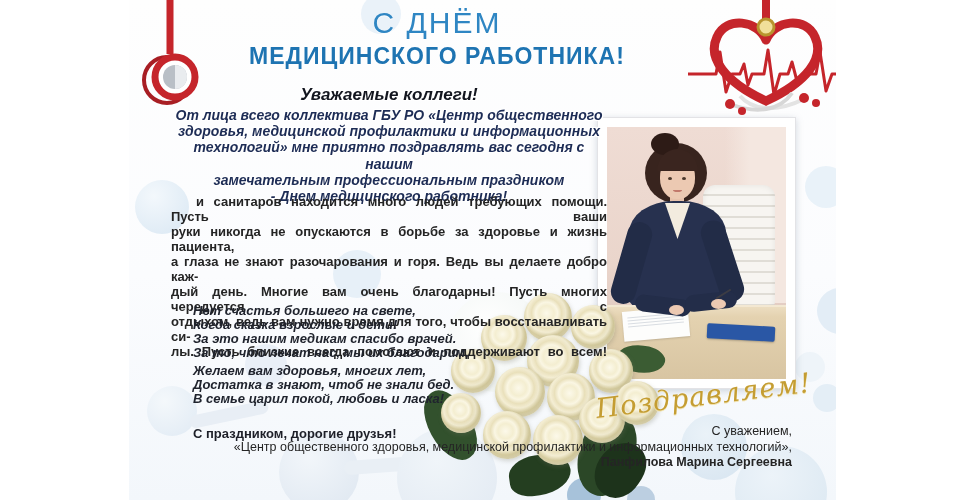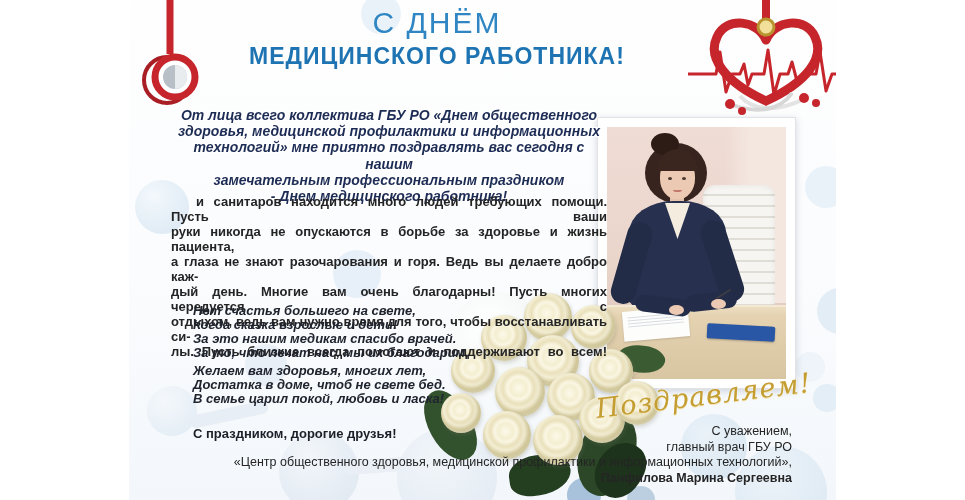--- a/index.html
+++ b/index.html
@@ -154,22 +154,23 @@
       <circle cx="50" cy="104" r="5" fill="#c5252b"></circle>
       <circle cx="62" cy="111" r="4" fill="#c5252b"></circle>
       <polyline points="8,74 30,74 36,74 40,52 46,92 52,74 60,74 64,64 68,85 72,74 84,74 88,50 94,95 100,74 108,74 112,62 118,85 124,74 136,74 140,52 146,91 152,74 170,74" fill="none" stroke="#c5252b" stroke-width="3" stroke-linejoin="round"></polyline>
     </svg>
 
     <div class="title-block">
       <div class="title1">С ДНЁМ</div>
       <div class="title2">МЕДИЦИНСКОГО РАБОТНИКА!</div>
     </div>
 
+    <div class="col salutation" style="position:absolute;">Уважаемые коллеги!</div>
     <div class="col intro" style="position:absolute;">
-        <div class="tline">От лица всего коллектива ГБУ РО «Днем общественного</div>
+        <div class="tline">От лица всего коллектива ГБУ РО «Центр общественного</div>
         <div class="tline">здоровья, медицинской профилактики и информационных</div>
         <div class="tline">технологий» мне приятно поздравлять вас сегодня с нашим</div>
         <div class="tline">замечательным профессиональным праздником</div>
         <div class="tline">- Днем медицинского работника!</div>
       </div>
     <div class="col body-par" style="position:absolute;">
         <div class="tline">и санитаров находится много людей требующих помощи. Пусть ваши</div>
         <div class="tline">руки никогда не опускаются в борьбе за здоровье и жизнь пациента,</div>
         <div class="tline">а глаза не знают разочарования и горя. Ведь вы делаете добро каж-</div>
         <div class="tline">дый день. Многие вам очень благодарны! Пусть многих чередуется с</div>
@@ -177,21 +178,21 @@
         <div class="tline">лы. Пусть близкие всегда помогают и поддерживают во всем!</div>
       </div>
     <div class="col poem poem1" style="position:absolute;">
         <div class="tline">Нет счастья большего на свете,</div>
         <div class="tline">Когда сказка взрослые и дети!</div>
         <div class="tline">За это нашим медикам спасибо врачей.</div>
         <div class="tline">За то, что лечат нас, мы их благодарим.</div>
       </div>
     <div class="col poem poem2" style="position:absolute;">
         <div class="tline">Желаем вам здоровья, многих лет,</div>
-        <div class="tline">Достатка в доме, чтоб не свете бед.</div>
+        <div class="tline">Достатка в знают, чтоб не знали бед.</div>
         <div class="tline">В семье царил покой, любовь и ласка!</div>
       </div>
     <div class="closing">С праздником, дорогие друзья!</div>
 
     <div class="photo-frame">
       <div class="photo-inner">
         <div class="wall-panel"></div>
         <div class="chair"></div>
         <div class="hair-back"></div>
         <div class="hair-bun"></div>
@@ -240,19 +241,18 @@
       <div class="rose" style="left:54px;top:118px;width:48px;height:48px;"></div>
       <div class="rose" style="left:104px;top:122px;width:50px;height:50px;"></div>
       <div class="rose" style="left:150px;top:104px;width:46px;height:46px;"></div>
       <div class="rose" style="left:186px;top:88px;width:44px;height:44px;"></div>
     </div>
 
     <div class="congrats">Поздравляем!</div>
 
     <div class="signature">
         <div class="tline">С уважением,</div>
-        <div class="tline">главный врач ГБУ РО</div>
         <div class="tline">«Центр общественного здоровья, медицинской профилактики и информационных технологий»,</div>
         <div class="tline">Панфилова Марина Сергеевна</div>
       </div>
 
   </div>
 </div>
 
 </body></html>

